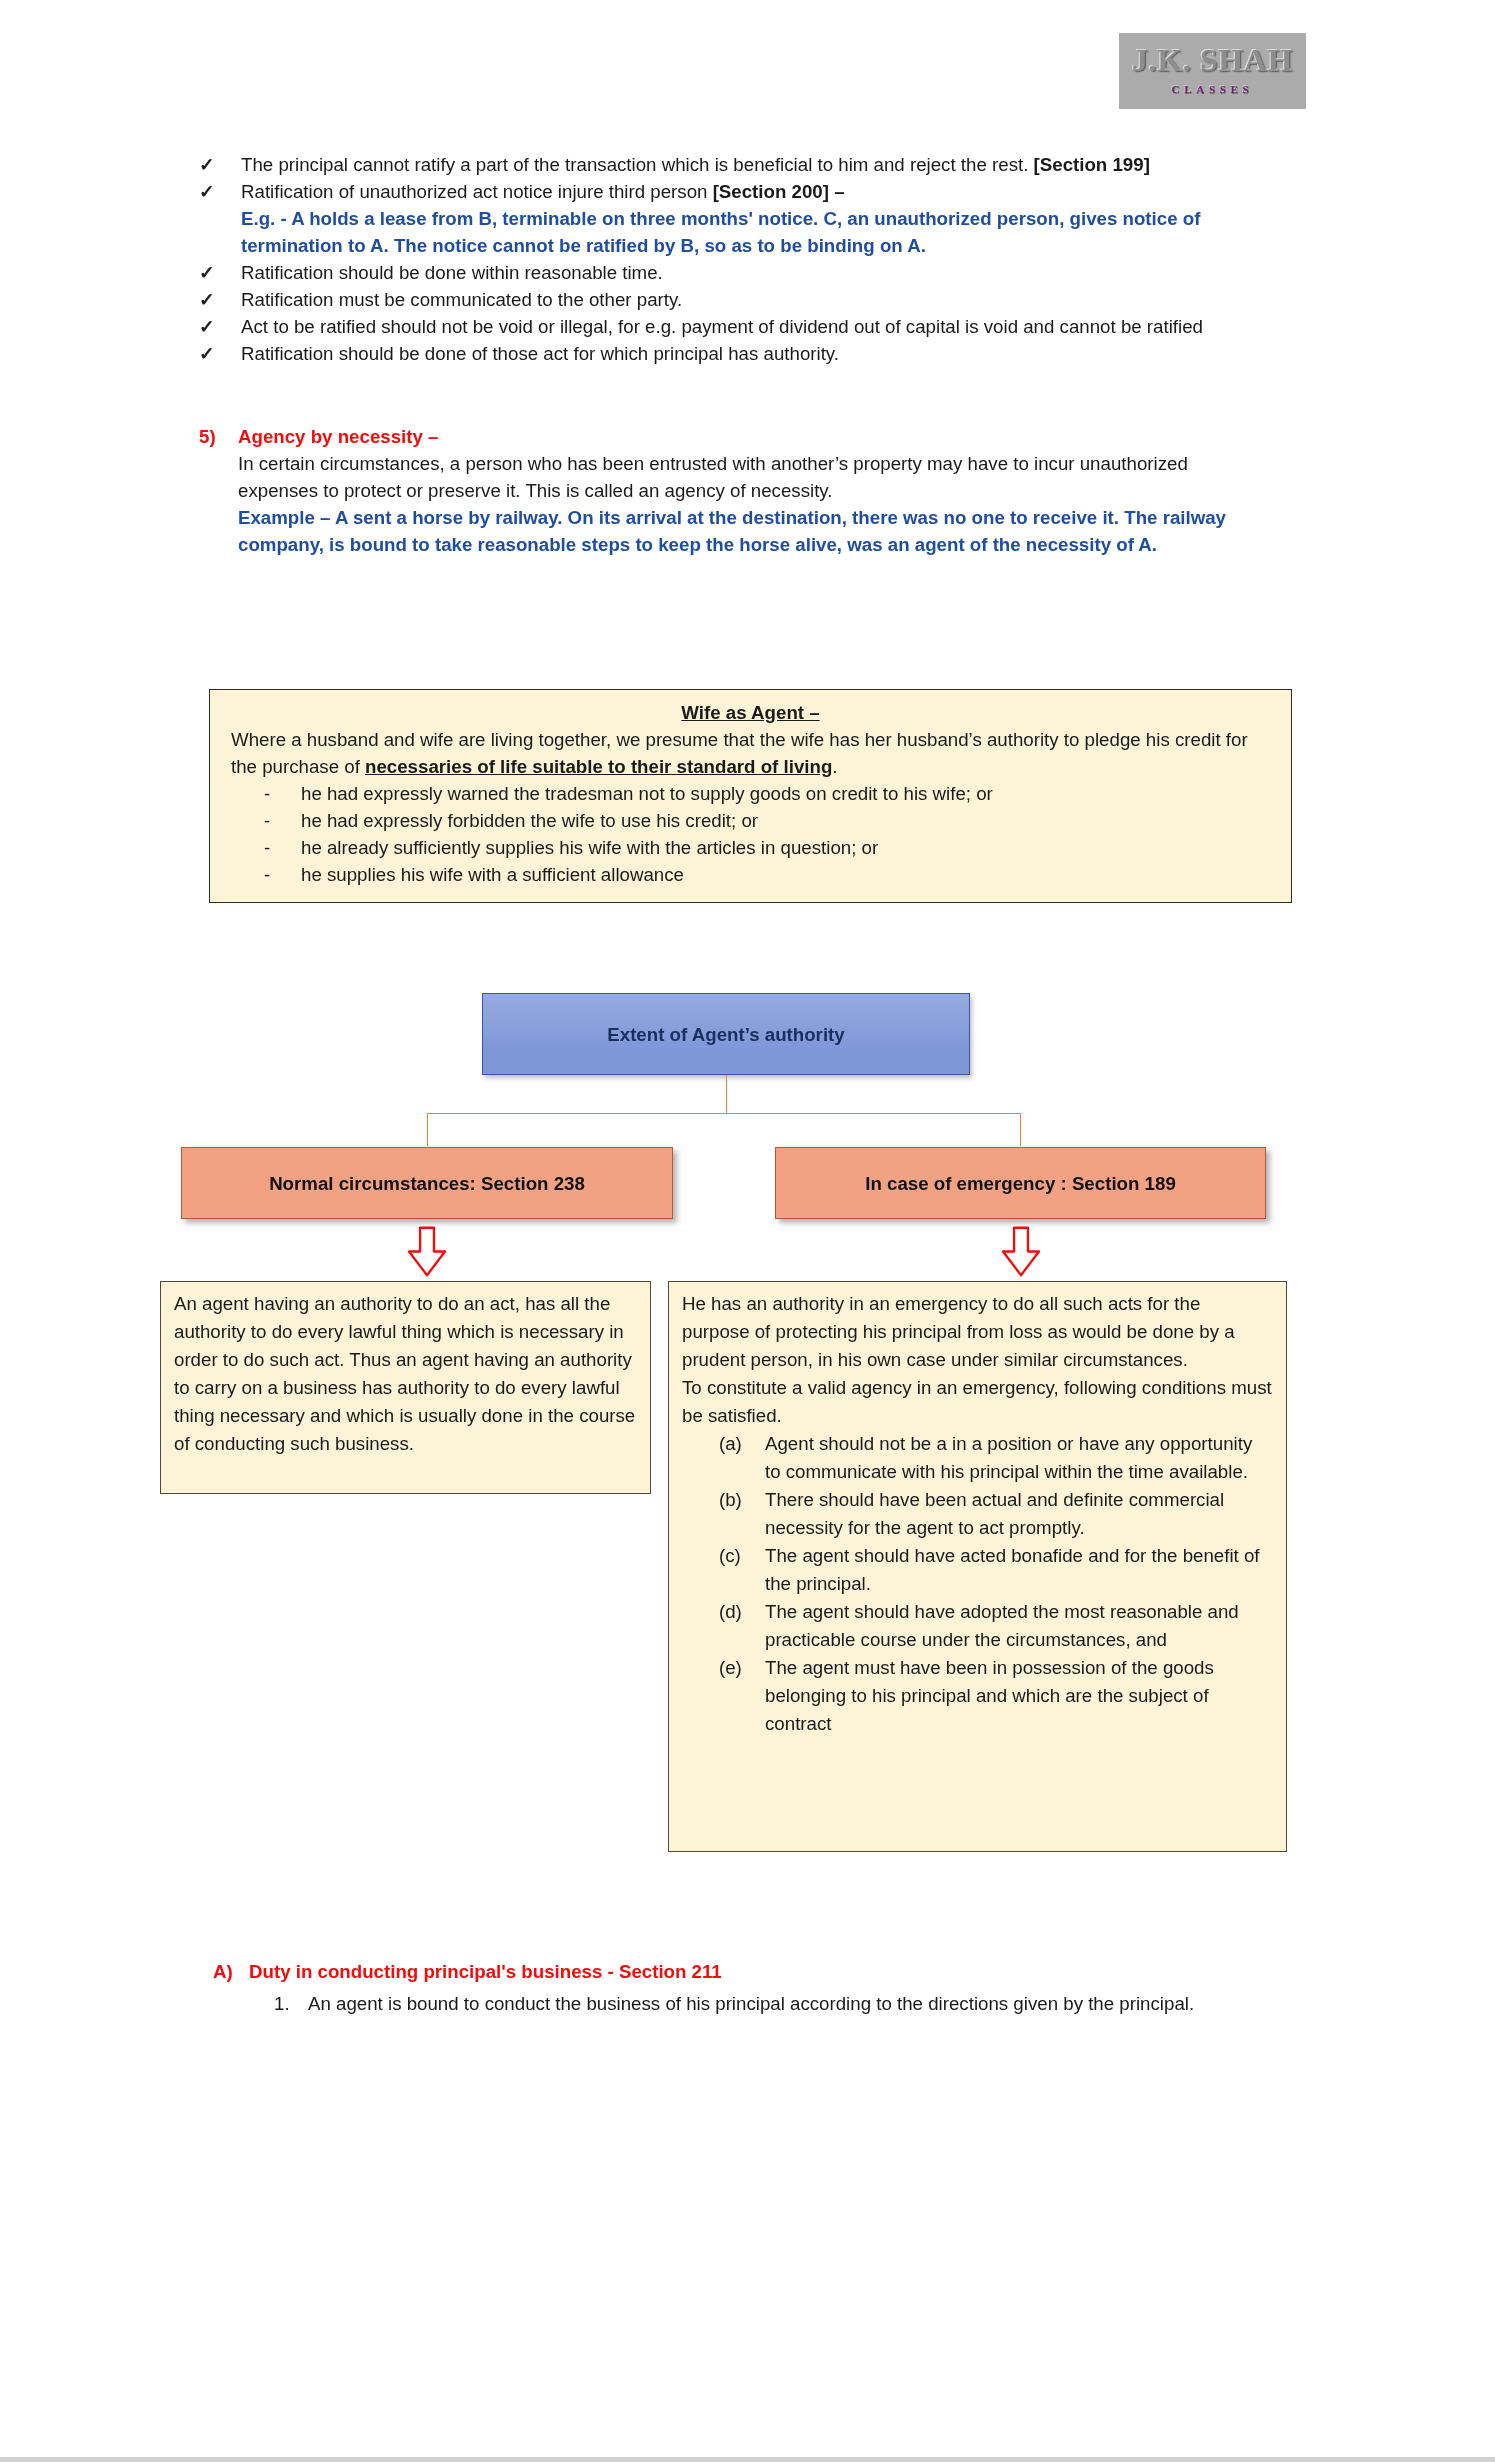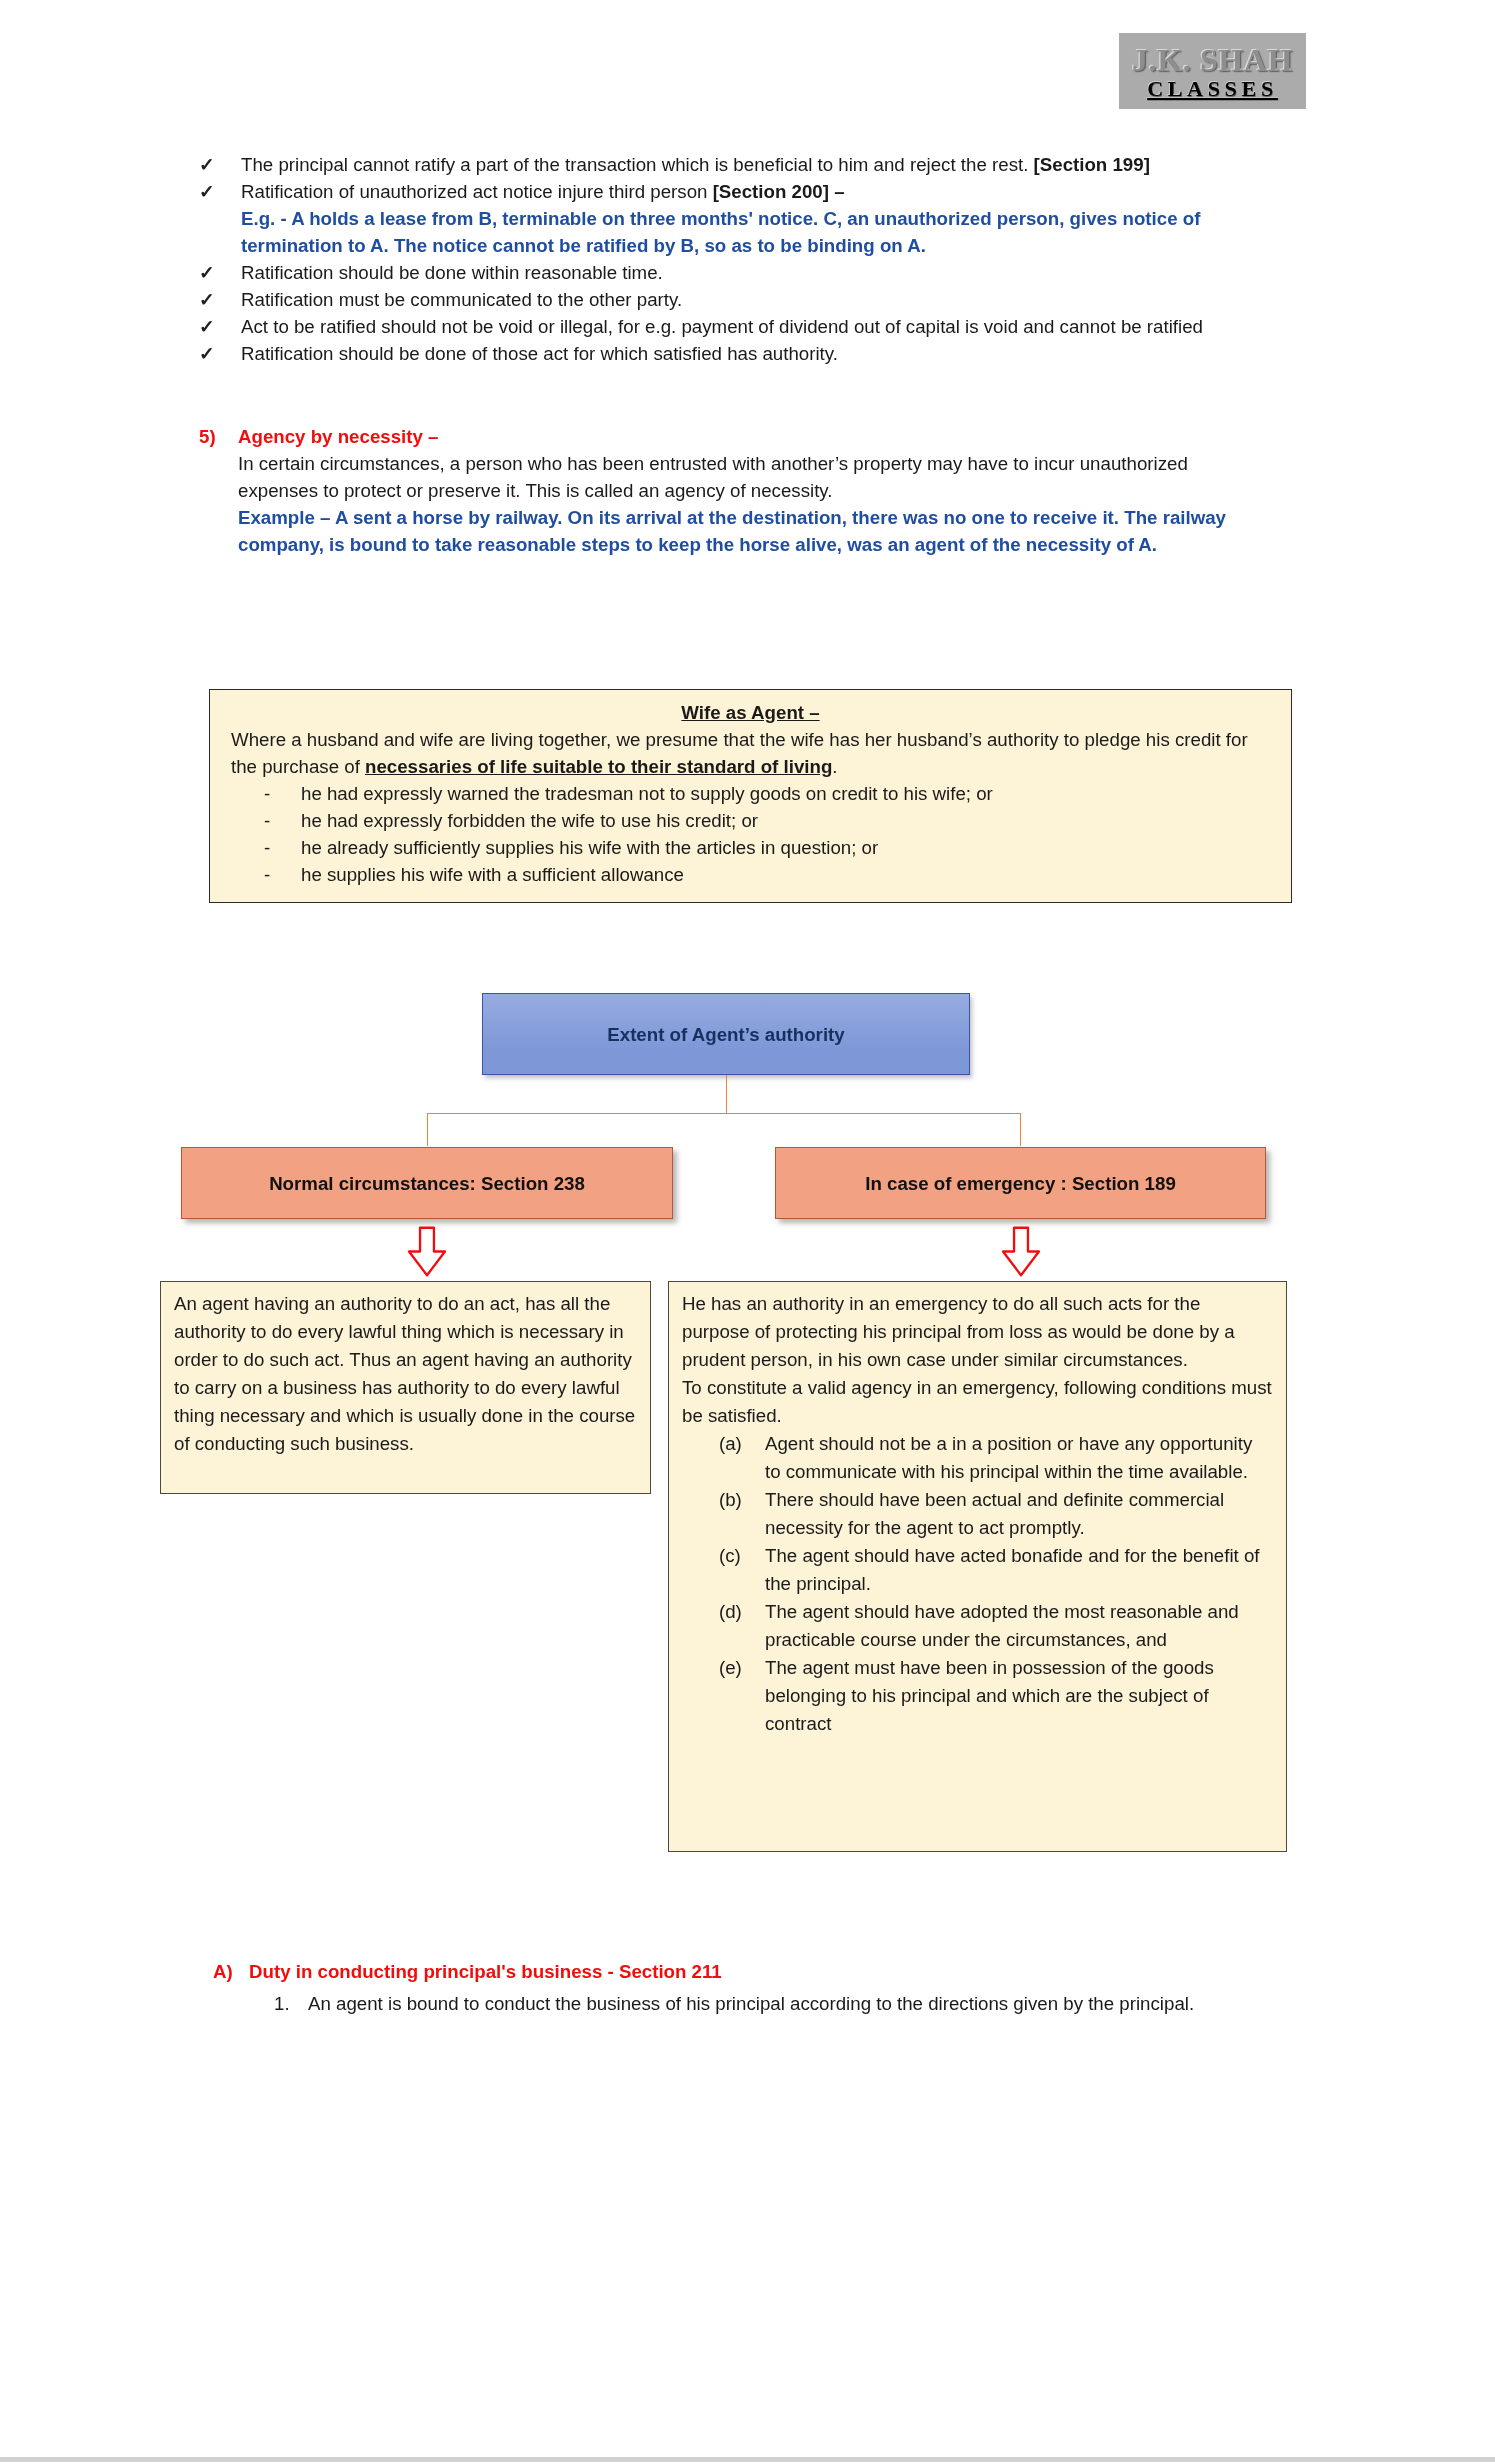--- a/index.html
+++ b/index.html
@@ -14,24 +14,23 @@
     position:absolute; left:1119px; top:33px; width:187px; height:76px;
     background:var(--logo_bg, #ababab);
     display:flex; flex-direction:column; align-items:center; justify-content:center;
   }
   .logo-line1 {
     font-family:"Liberation Serif", serif; font-weight:700; font-size:32px; line-height:34px;
     letter-spacing:0.6px; color:#8e8e8e;
     text-shadow:-1.2px -1.2px 0 #d9d9d9, 1.2px 1.2px 1.2px #5f5f5f;
   }
   .logo-line2 {
-    font-family:"Liberation Serif", serif; font-weight:700; font-size:22px; line-height:20px;
-    letter-spacing:4.7px; color:#000000; margin-top:1.2px;
+    font-family:"Liberation Serif", serif; font-weight:700; font-size:11px; line-height:20px;
+    letter-spacing:4.7px; color:#701a75; margin-top:1.2px;
     text-shadow:-0.6px -0.6px 0 #d0d0d0, 0.6px 0.6px 0.6px #666666;
-    text-decoration:underline;
   }
 
   
   .top-text { position:absolute; left:199px; top:151px; width:1035px; }
   .check-item { display:flex; }
   .check { flex:0 0 42px; font-weight:700; color:#202020; }
   .check-body { flex:1; max-width:993px; }
   b, strong { font-weight:700; }
   .blue-b { color:var(--blue, #1f4ea1); font-weight:700; }
   .red-b  { color:var(--red, #ff0000); font-weight:700; }
@@ -146,21 +145,21 @@
       <div class="check-body">Ratification must be communicated to the other party.</div>
     </div>
 
     <div class="check-item">
       <span class="check">✓</span>
       <div class="check-body">Act to be ratified should not be void or illegal, for e.g. payment of dividend out of capital is void and cannot be ratified</div>
     </div>
 
     <div class="check-item">
       <span class="check">✓</span>
-      <div class="check-body">Ratification should be done of those act for which satisfied has authority.</div>
+      <div class="check-body">Ratification should be done of those act for which principal has authority.</div>
     </div>
 
     <div class="num-item">
       <span class="num red-b">5)</span>
       <div class="num-body">
         <div class="red-b">Agency by necessity –</div>
         <div>In certain circumstances, a person who has been entrusted with another’s property may have to incur unauthorized expenses to protect or preserve it. This is called an agency of necessity.</div>
         <div class="blue-b">Example – A sent a horse by railway. On its arrival at the destination, there was no one to receive it. The railway company, is bound to take reasonable steps to keep the horse alive, was an agent of the necessity of A.</div>
       </div>
     </div>

